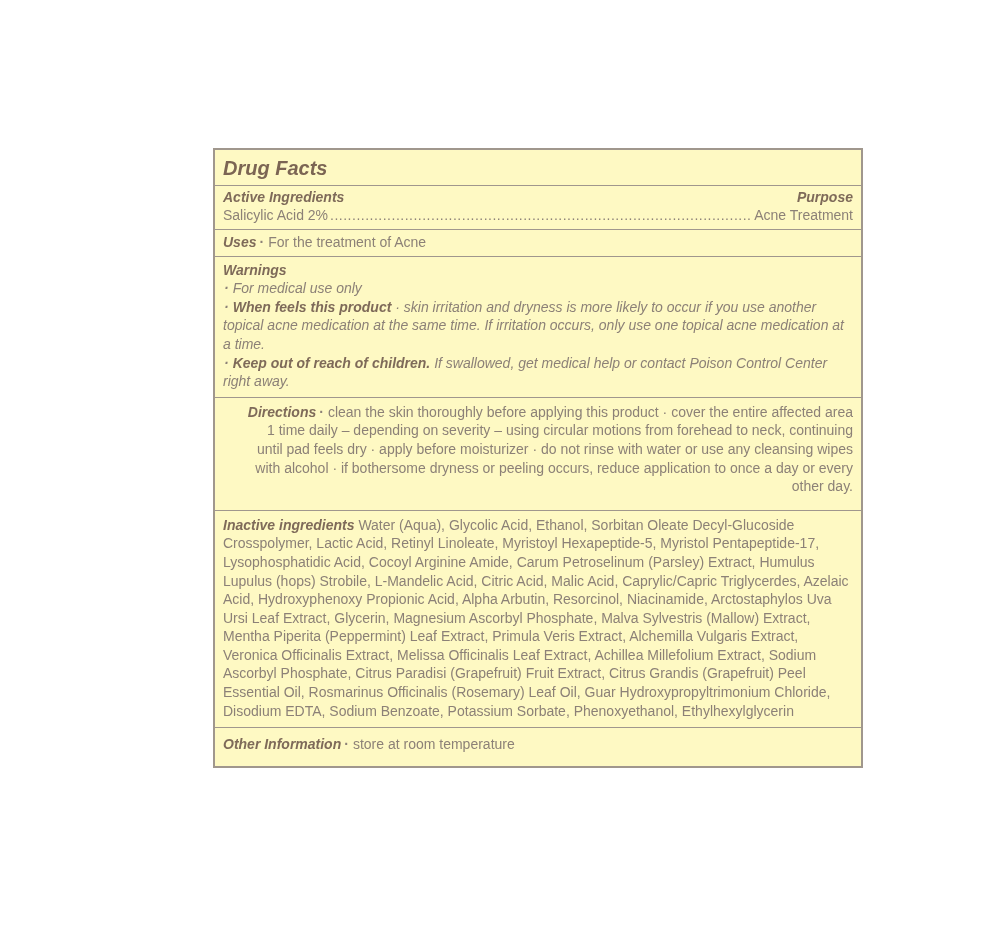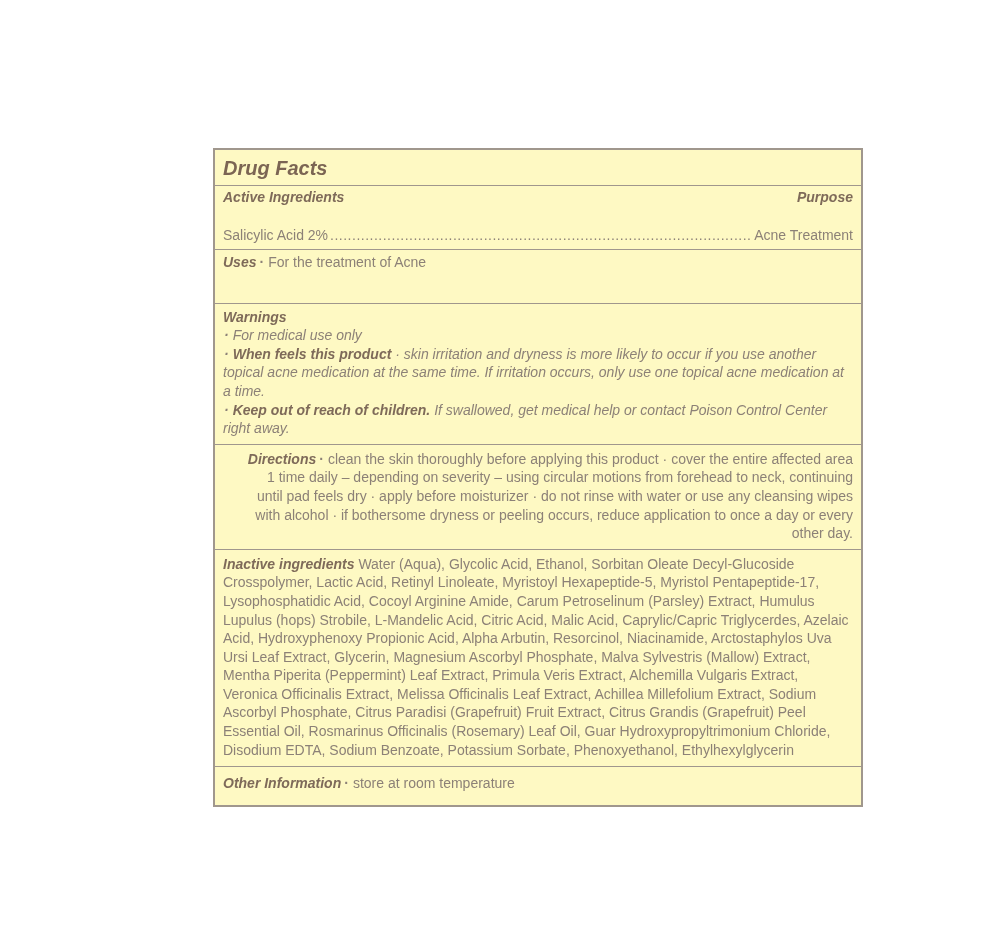--- a/index.html
+++ b/index.html
@@ -36,35 +36,35 @@
     font-style: italic;
     color: #7b6553;
   }
   .bi {
     font-weight: 700;
     font-style: italic;
     color: #7e6a59;
   }
   .active-row { padding: 3px 8px 5px 8px; line-height: 17.5px; }
   .heads { display: flex; justify-content: space-between; }
-  .leader-line { display: flex; align-items: flex-end; white-space: nowrap; margin-top: 20px; }
+  .leader-line { display: flex; align-items: flex-end; white-space: nowrap; }
   .leader {
     flex: 1;
     overflow: hidden;
     white-space: nowrap;
     margin: 0 2px;
     letter-spacing: 0.5px;
   }
   .uses-row { padding: 3px 8px 4px 8px; }
   .bullet { font-weight: 700; padding: 0 4px 0 3px; }
   .lead-bullet { font-weight: 700; padding: 0 4px 0 1px; }
-  .warnings-row { padding: 4px 8px 6px 8px; font-style: italic; margin-top: 27px; }
+  .warnings-row { padding: 4px 8px 6px 8px; font-style: italic; }
   .warnings-row .w-head { font-weight: 700; color: #7e6a59; }
   .directions-row { padding: 5px 8px 6px 24px; text-align: right; }
-  .inactive-row { padding: 5px 8px 7px 8px; }
+  .inactive-row { padding: 5px 8px 7px 8px; margin-top: 8px; }
   .other-row { padding: 7px 21px 12px 8px; }
 </style>
 </head>
 <body>
 
 <div class="page">
   <div class="label-box">
 
     <div class="row title-row">
       <span>Drug Facts</span>

